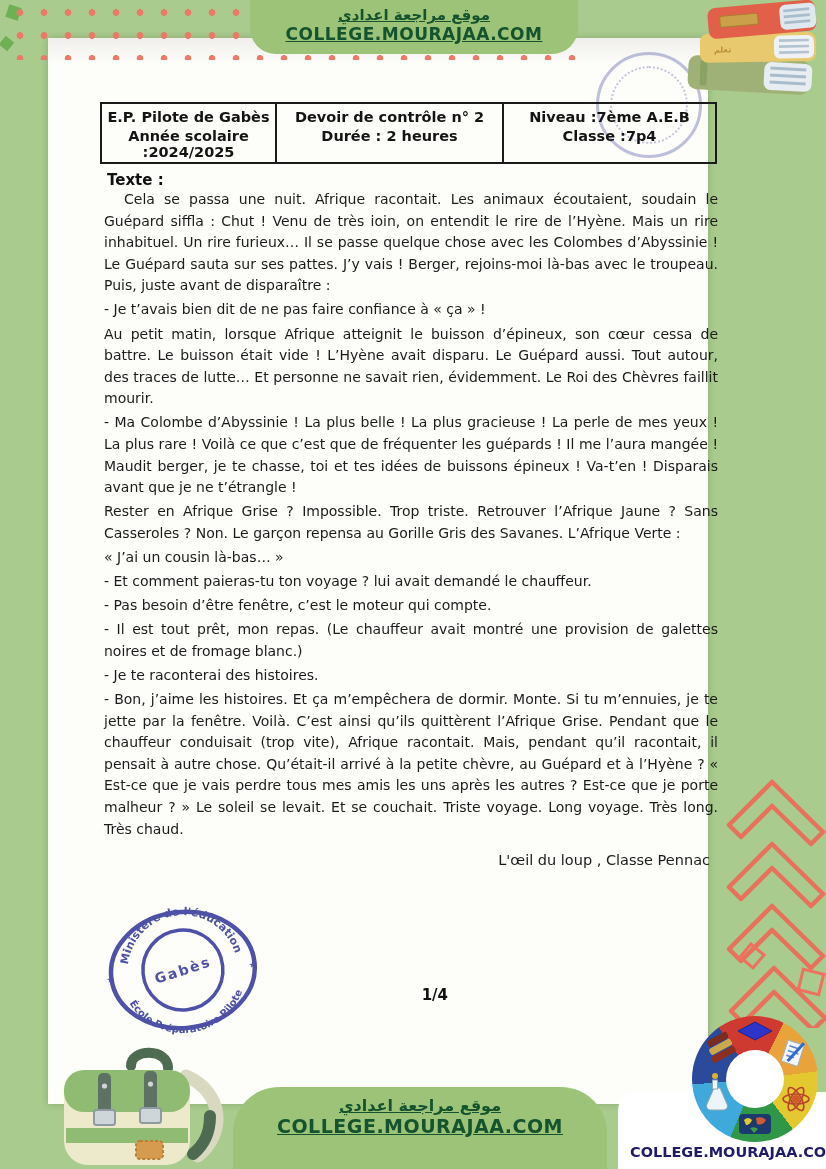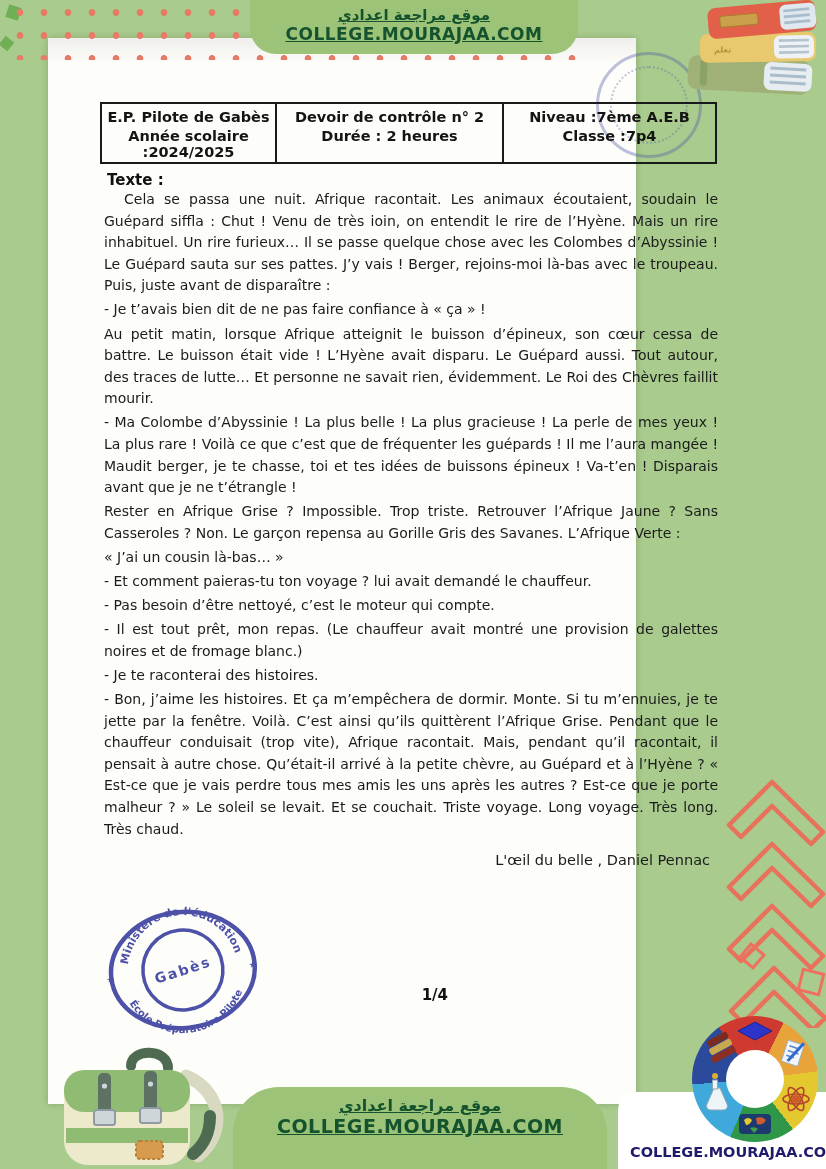--- a/index.html
+++ b/index.html
@@ -17,21 +17,21 @@
   
   .banner { position:absolute; background:#9cc377; color:#14532d; text-align:center; z-index:6; }
   .banner-top { left:250px; top:0; width:328px; height:54px; border-radius:0 0 26px 26px; padding-top:6px; }
   .banner-bottom { left:233px; top:1087px; width:374px; height:82px; border-radius:46px 46px 0 0; padding-top:9px; }
   .banner .ar { font-size:15px; font-weight:bold; text-decoration:underline; direction:rtl; }
   .banner .site { font-size:17px; font-weight:bold; text-decoration:underline; letter-spacing:.5px; }
   .banner-bottom .ar { font-size:16px; }
   .banner-bottom .site { font-size:19px; }
 
   
-  .page { position:absolute; left:48px; top:38px; width:588px; height:1066px; z-index:2;
+  .page { position:absolute; left:48px; top:38px; width:660px; height:1066px; z-index:2;
           background:linear-gradient(#efeeea, #fdfdfa 26px); box-shadow:0 0 7px rgba(0,0,0,.18); }
 
   
   .hdr-table { position:absolute; left:52px; top:64px; width:617px; height:62px; display:flex; z-index:2; }
   .hdr-cell { border:2px solid #1a1a1a; padding-top:5px; text-align:center; color:#141414; }
   .hdr-cell .l1 { font-size:14.5px; font-weight:bold; }
   .hdr-cell .l2 { font-size:14.5px; font-weight:bold; margin-top:3px; }
   .c1 { width:175px; border-right:none; }
   .c2 { width:229px; }
   .c3 { width:213px; border-left:none; }
@@ -137,25 +137,25 @@
   <div class="texte-label">Texte :</div>
 
   <div class="textblock">
     <p class="indent">Cela se passa une nuit. Afrique racontait. Les animaux écoutaient, soudain le Guépard siffla : Chut ! Venu de très ioin, on entendit le rire de l’Hyène. Mais un rire inhabituel. Un rire furieux… Il se passe quelque chose avec les Colombes d’Abyssinie ! Le Guépard sauta sur ses pattes.  J’y vais ! Berger, rejoins-moi là-bas avec le troupeau. Puis, juste avant de disparaître :</p>
     <p>- Je t’avais bien dit de ne pas faire confiance à « ça » !</p>
     <p>Au petit matin, lorsque Afrique atteignit le buisson d’épineux, son cœur cessa de battre. Le buisson était vide ! L’Hyène avait disparu. Le Guépard aussi. Tout autour, des traces de lutte… Et personne ne savait rien, évidemment. Le Roi des Chèvres faillit mourir.</p>
     <p>- Ma Colombe d’Abyssinie ! La plus belle ! La plus gracieuse ! La perle de mes yeux ! La plus rare ! Voilà ce que c’est que de fréquenter les guépards ! Il me l’aura mangée ! Maudit berger, je te chasse, toi et tes idées de buissons épineux ! Va-t’en ! Disparais avant que je ne t’étrangle !</p>
     <p>Rester en Afrique Grise ? Impossible. Trop triste. Retrouver l’Afrique Jaune ? Sans Casseroles ? Non. Le garçon repensa au  Gorille Gris des Savanes. L’Afrique Verte :</p>
     <p>« J’ai un cousin là-bas… »</p>
     <p>- Et comment paieras-tu ton voyage ? lui avait demandé le chauffeur.</p>
-    <p>- Pas besoin d’être nettoyé, c’est le moteur qui compte.</p>
+    <p>- Pas besoin d’être fenêtre, c’est le moteur qui compte.</p>
     <p>- Il est tout prêt, mon repas. (Le chauffeur avait montré une provision de galettes noires et de fromage blanc.)</p>
     <p>- Je te raconterai des histoires.</p>
     <p>- Bon, j’aime les histoires. Et ça m’empêchera de dormir. Monte. Si tu m’ennuies, je te jette par la fenêtre. Voilà. C’est ainsi qu’ils quittèrent l’Afrique Grise. Pendant que le chauffeur conduisait (trop vite), Afrique racontait. Mais, pendant qu’il racontait, il pensait à autre chose. Qu’était-il arrivé à la petite chèvre, au Guépard et à l’Hyène ? « Est-ce que je vais perdre tous mes amis les uns après les autres ? Est-ce que je porte malheur ? » Le soleil se levait. Et se couchait. Triste voyage. Long voyage. Très long. Très chaud.</p>
-    <div class="attribution">L'œil du belle , Daniel Pennac</div>
+    <div class="attribution">L'œil du loup , Classe Pennac</div>
   </div>
 
   <div class="stamp-wrap">
     <svg width="160" height="130" viewBox="0 0 160 130">
       <defs>
         <path id="arcTop" d="M25,64 A55,55 0 0 1 135,64"></path>
         <path id="arcBot" d="M17,64 A63,63 0 0 0 143,64"></path>
       </defs>
       <ellipse cx="80" cy="64" rx="72" ry="58" fill="none" stroke="#3a3f9f" stroke-width="4.5"></ellipse>
       <circle cx="80" cy="64" r="40" fill="none" stroke="#3a3f9f" stroke-width="3.5"></circle>

